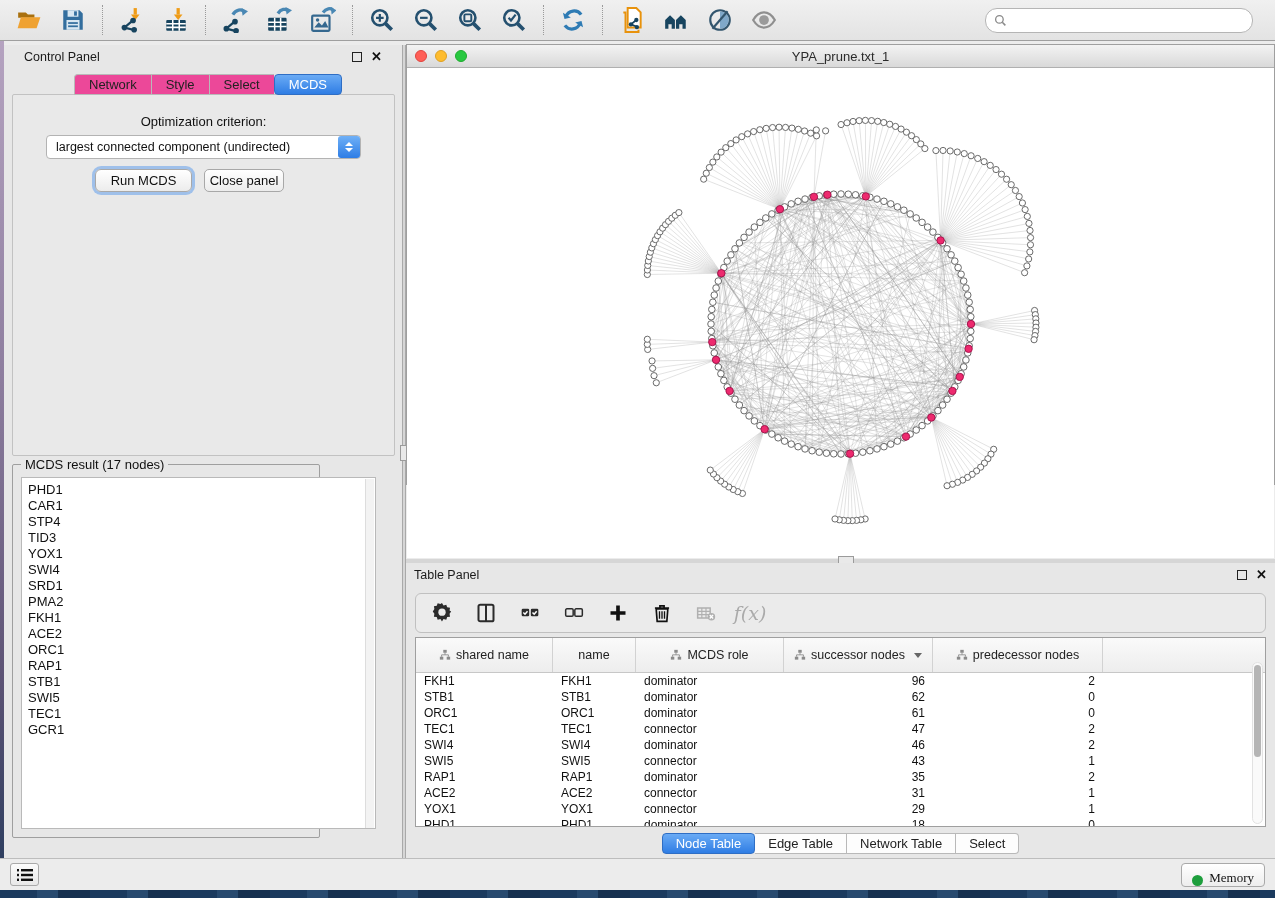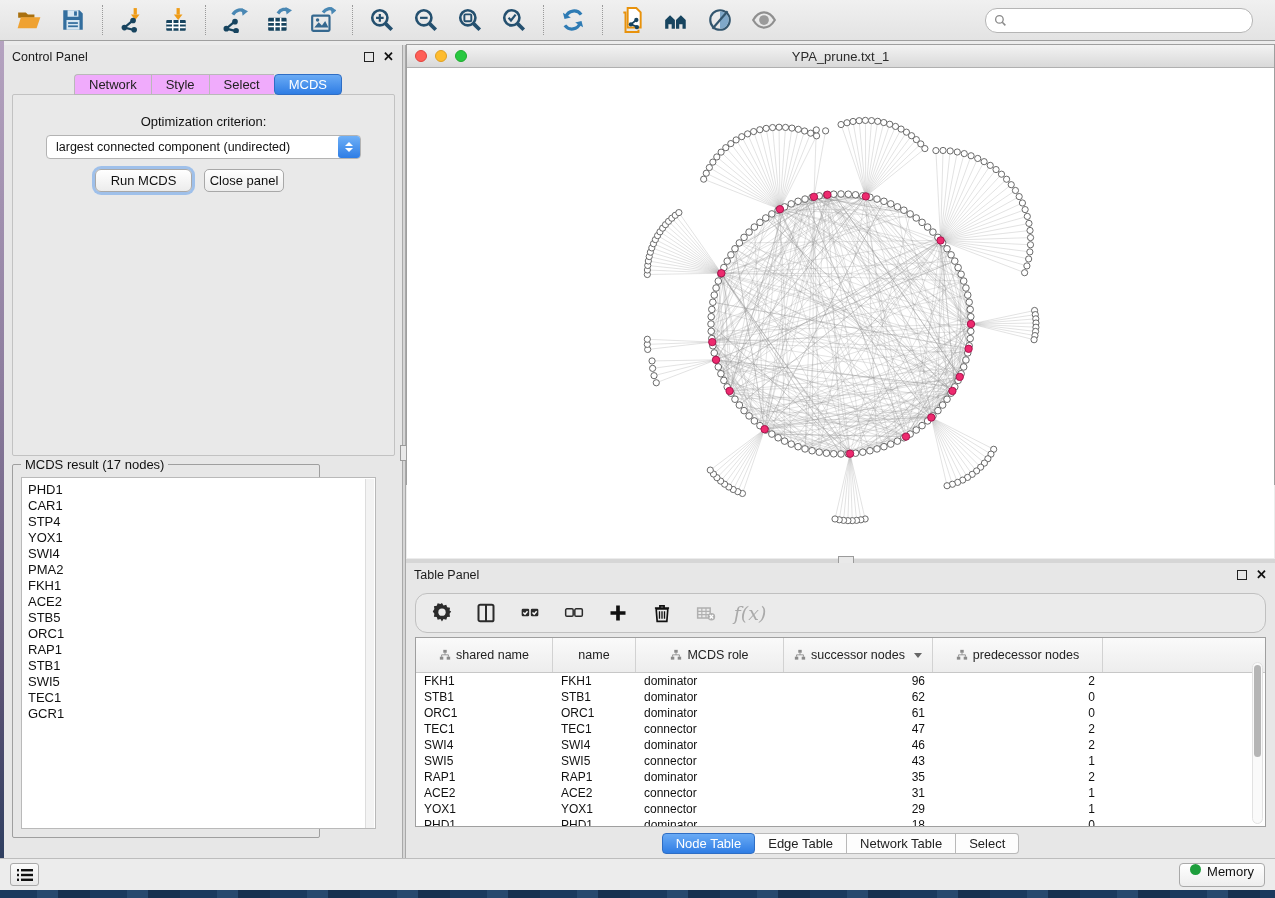--- a/index.html
+++ b/index.html
@@ -23,26 +23,26 @@
   .tb-btn svg { width:26px; height:26px; }
   #search-box { margin-left:auto; margin-right:22px; width:268px; height:25px;
     background:#fff; border:1px solid #b5b5b5; border-radius:12px;
     display:flex; align-items:center; padding-left:8px; }
   #search-box svg { width:13px; height:13px; }
   #search-input { border:none; outline:none; flex:1; font-size:12px; background:transparent; height:20px; padding-left:5px;}
 
   
   #control-panel { left:4px; top:45px; width:398px; height:813px; background:#e7e7e7; }
   #cp-header { left:4px; top:45px; width:398px; height:24px; display:flex; align-items:center;
-    padding:0 8px; font-size:12.5px; color:#1a1a1a; }
+    padding:0 20px; font-size:12.5px; color:#1a1a1a; }
   .win-btns { margin-left:auto; display:flex; gap:9px; align-items:center; }
   .float-btn { width:10px; height:10px; border:1.6px solid #222; }
   .close-btn { font-size:13px; font-weight:bold; color:#111; line-height:10px; cursor:pointer; }
   #cp-tabs { left:74px; top:74px; height:21px; display:flex; z-index:3; }
-  .cp-tab { padding:0 14px; font-size:13px; display:flex; align-items:center; background:#f0abfc;
+  .cp-tab { padding:0 14px; font-size:13px; display:flex; align-items:center; background:#ec4899;
     border:1px solid #b9b9b9; border-right:none; color:#222; cursor:pointer; }
   .cp-tab:first-child { border-radius:4px 0 0 0; }
   .cp-tab.active { background:linear-gradient(#6aabf5,#2f7de4); color:#fff;
     border:1px solid #2f6ec4; border-radius:4px; }
   #cp-body { left:12px; top:94px; width:383px; height:362px; background:#e9e9e9;
     border:1px solid #c2c2c2; border-radius:2px; }
   #opt-label { left:0; top:19px; width:100%; text-align:center; font-size:13px; color:#111; }
   #opt-select { left:33px; top:40px; width:315px; height:24px; background:#fff;
     border:1px solid #b3b3b3; border-radius:4px; display:flex; align-items:center;
     font-size:12.5px; color:#111; padding-left:9px; cursor:pointer; }
@@ -82,21 +82,21 @@
   #tl-close { background:#ff5f57; border:1px solid #e0443e; }
   #tl-min { background:#febc2e; border:1px solid #dea123; }
   #tl-zoom { background:#28c840; border:1px solid #1eab2f; }
   #net-title { position:absolute; left:0; width:100%; text-align:center; font-size:13px; color:#2b2b2b; }
   #net-canvas { width:867px; height:490px; background:#fff; }
 
   
   #table-panel { left:406px; top:563px; width:869px; height:295px; background:#e7e7e7; }
   #tp-header { height:24px; display:flex; align-items:center; padding:0 8px; font-size:12.5px; color:#1a1a1a; }
   #tp-toolbar { margin:6px 9px 0 9px; height:40px; background:#ebebeb; border:1px solid #c0c0c0;
-    border-radius:12px; display:flex; align-items:center; gap:20px; padding:0 14px; }
+    border-radius:6px; display:flex; align-items:center; gap:20px; padding:0 14px; }
   .tp-icon { width:24px; height:24px; display:flex; align-items:center; justify-content:center; cursor:pointer; }
   .tp-icon svg { width:20px; height:20px; }
   #fx-icon { font-family:"DejaVu Serif", serif; font-style:italic; font-size:19px; color:#aaa; }
   #tp-table { margin:4px 9px 0 9px; height:190px; background:#fff; border:1px solid #9f9f9f; position:relative; overflow:hidden; }
   #tbl-header { display:flex; height:35px; background:linear-gradient(#fafafa,#ededed);
     border-bottom:1px solid #c7c7c7; }
   .th { display:flex; align-items:center; justify-content:center; gap:5px; font-size:12.5px;
     color:#222; border-right:1px solid #d2d2d2; position:relative; cursor:pointer; }
   .th svg { width:12px; height:12px; flex:none; }
   .sort-chev { width:0; height:0; border-left:4px solid transparent; border-right:4px solid transparent;
@@ -113,22 +113,22 @@
   .tp-tab:first-child { border-left:1px solid #b9b9b9; border-radius:4px 0 0 4px; }
   .tp-tab:last-child { border-radius:0 4px 4px 0; }
   .tp-tab.active { background:linear-gradient(#6aabf5,#2f7de4); color:#fff; border-color:#2f6ec4; border-radius:4px; }
 
   
   #status-bar { left:0; top:858px; width:1275px; height:32px; background:#ececec; border-top:1px solid #bdbdbd;
     display:flex; align-items:center; padding:0 10px; }
   #list-btn { width:29px; height:23px; background:linear-gradient(#fbfbfb,#e8e8e8); border:1px solid #a9a9a9;
     border-radius:3px; display:flex; align-items:center; justify-content:center; cursor:pointer; }
   #memory-btn { margin-left:auto; height:24px; padding:0 10px; background:linear-gradient(#ffffff,#ededed);
-    border:1px solid #a9a9a9; border-radius:4px; display:flex; align-items:flex-start; gap:6px;
-    font-size:13px; color:#111; cursor:pointer; }
+    border:1px solid #a9a9a9; border-radius:4px; display:flex; align-items:flex-end; gap:6px;
+    font-size:13px; color:#111; cursor:pointer;font-family:Liberation Serif, serif; }
   #mem-dot { width:11px; height:11px; border-radius:50%; background:#1d9e3c; }
 </style>
 </head>
 <body>
 
 <div class="abs" id="wp-left"></div>
 <div class="abs" id="wp-bottom"></div>
 
 <div class="abs" id="toolbar">
   <div class="tb-group">
@@ -325,26 +325,27 @@
   </div>
   <div class="cp-btn" id="run-btn">Run MCDS</div>
   <div class="cp-btn" id="closepanel-btn">Close panel</div>
 </div>
 <div class="abs" id="mcds-group">
   <span id="mcds-legend">MCDS result (17 nodes)</span>
   <div id="mcds-list">
     <div class="mcds-item">PHD1</div>
     <div class="mcds-item">CAR1</div>
     <div class="mcds-item">STP4</div>
+    <div class="mcds-item">TID3</div>
     <div class="mcds-item">YOX1</div>
     <div class="mcds-item">SWI4</div>
+    <div class="mcds-item">SRD1</div>
     <div class="mcds-item">PMA2</div>
     <div class="mcds-item">FKH1</div>
     <div class="mcds-item">ACE2</div>
-    <div class="mcds-item">STB5</div>
     <div class="mcds-item">ORC1</div>
     <div class="mcds-item">RAP1</div>
     <div class="mcds-item">STB1</div>
     <div class="mcds-item">SWI5</div>
     <div class="mcds-item">TEC1</div>
     <div class="mcds-item">GCR1</div>
     <div id="mcds-scroll"></div>
   </div>
 </div>
 

